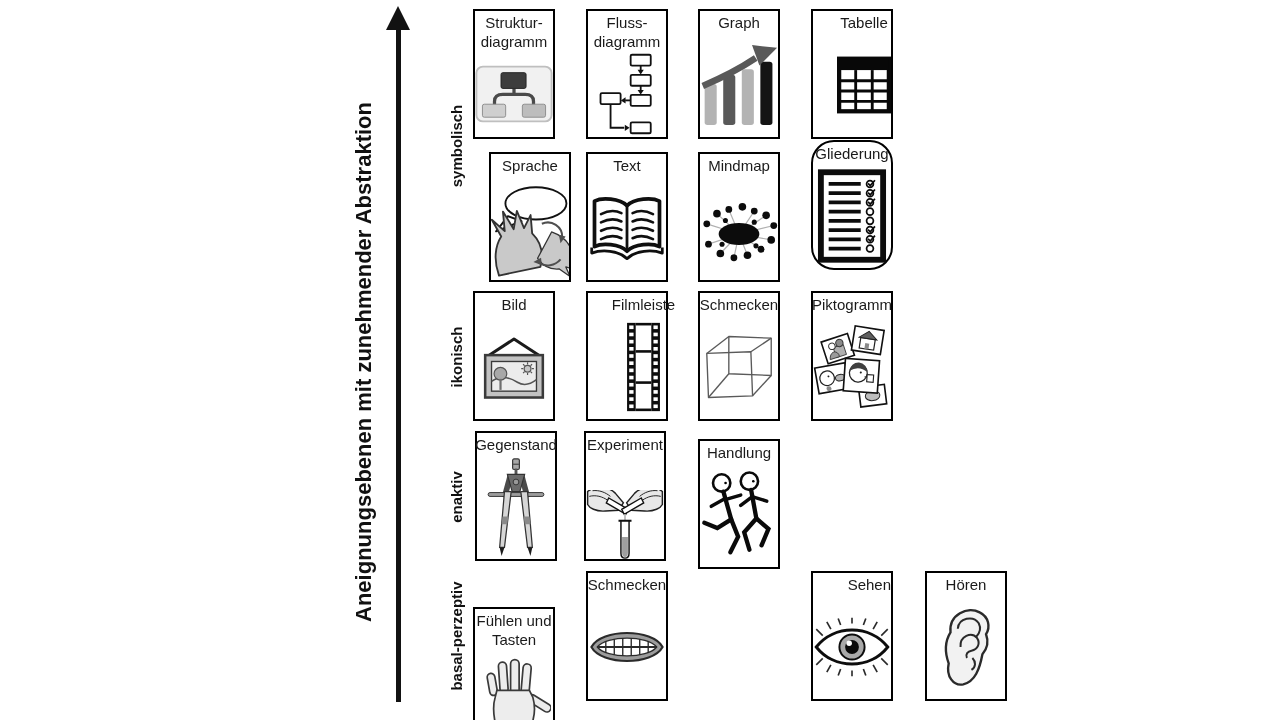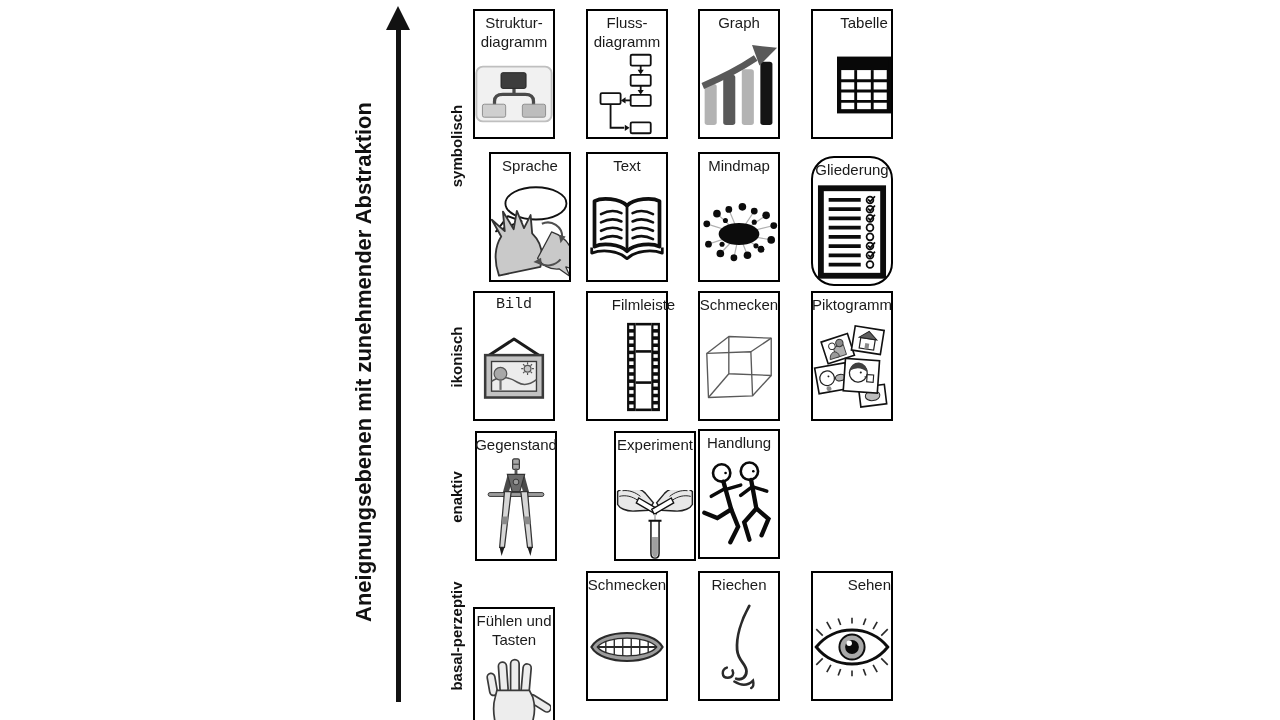--- a/index.html
+++ b/index.html
@@ -177,21 +177,21 @@
           <circle cx="10" cy="50" r="4"></circle>
             <circle cx="30" cy="22" r="3"></circle>
             <circle cx="64" cy="24" r="3"></circle>
           <circle cx="66" cy="52" r="3"></circle>
             <circle cx="26" cy="50" r="3"></circle>
         </g>
       </svg>
     </div>
   </div>
 
-  <div class="card" style="left:811px;top:156px;border-radius:23px;">
+  <div class="card" style="left:811px;top:140px;border-radius:23px;">
     <div class="lbl">Gliederung</div>
     <div class="ico">
       <svg width="70" height="94" viewBox="0 0 72 96">
         <rect x="4" y="3" width="64" height="90" fill="#fff" stroke="#0c0c0c" stroke-width="6"></rect>
         <g stroke="#0c0c0c" stroke-width="4">
           <path d="M12 15 H45"></path>
             <path d="M12 24.5 H45"></path>
             <path d="M12 34 H45"></path>
             <path d="M12 43.5 H45"></path>
           <path d="M12 53 H45"></path>
@@ -213,21 +213,21 @@
           <path d="M52.5,14.5 l2.3,2.3 l4.8,-5.6"></path>
             <path d="M52.5,24 l2.3,2.3 l4.8,-5.6"></path>
           <path d="M52.5,33.5 l2.3,2.3 l4.8,-5.6"></path>
             <path d="M52.5,62 l2.3,2.3 l4.8,-5.6"></path>
           <path d="M52.5,71.5 l2.3,2.3 l4.8,-5.6"></path>
         </g>
       </svg>
     </div>
   </div>
 
-  <div class="card" style="left:473px;top:291px;font-family:Liberation Mono, monospace;">
+  <div class="card" style="left:473px;top:291px;">
     <div class="lbl">Bild</div>
     <div class="ico">
       <svg width="90" height="82" viewBox="0 0 92 84">
         <path d="M14 30 L46 9 L78 30" fill="none" stroke="#1a1a1a" stroke-width="3.5" stroke-linejoin="round"></path>
         <rect x="12" y="28" width="68" height="50" fill="#c2c2c2" stroke="#3a3a3a" stroke-width="3"></rect>
         <rect x="19.5" y="35.5" width="53" height="35" fill="#ececec" stroke="#3a3a3a" stroke-width="1.6"></rect>
         <g stroke="#555" stroke-width="1.4">
           <circle cx="62" cy="44" r="4" fill="#c6c6c6"></circle>
           <path d="M62 36.5 V39 M62 49 V51.5 M54.5 44 H57 M67 44 H69.5 M56.7 38.7 l1.8,1.8 M65.5 47.5 l1.8,1.8 M67.3 38.7 l-1.8,1.8 M58.5 47.5 l-1.8,1.8"></path>
         </g>
@@ -351,39 +351,39 @@
         <polygon points="24,36 31,36 24,94 19,94" fill="#d6d6d6" stroke="#333" stroke-width="1.3"></polygon>
         <polygon points="41,36 48,36 53,94 48,94" fill="#d6d6d6" stroke="#333" stroke-width="1.3"></polygon>
         <polygon points="22,62 28,62 27,70 21,70" fill="#8a8a8a"></polygon>
         <polygon points="44,62 50,62 51,70 45,70" fill="#8a8a8a"></polygon>
         <polygon points="19,94 24,94 21,103" fill="#1d1d1d"></polygon>
         <polygon points="48,94 53,94 51,103" fill="#1d1d1d"></polygon>
       </svg>
     </div>
   </div>
 
-  <div class="card" style="left:614px;top:431px;gap:35px;">
+  <div class="card" style="left:584px;top:431px;gap:35px;">
     <div class="lbl">Experiment</div>
     <div class="ico">
       <svg width="94" height="96" viewBox="0 0 96 100">
         <path d="M2,10 C12,2 28,4 36,12 L46,24 L40,33 L24,34 C12,35 4,30 2,26 Z" fill="#e8e8e8" stroke="#222" stroke-width="1.8"></path>
         <path d="M8,9 C16,8 24,11 30,16 M4,16 C12,14 20,16 27,21" fill="none" stroke="#222" stroke-width="1.2"></path>
         <path d="M94,10 C84,2 68,4 60,12 L50,24 L56,33 L72,34 C84,35 92,30 94,26 Z" fill="#e8e8e8" stroke="#222" stroke-width="1.8"></path>
         <path d="M88,9 C80,8 72,11 66,16 M92,16 C84,14 76,16 69,21" fill="none" stroke="#222" stroke-width="1.2"></path>
         <polygon points="28,18 52,32 49,38 25,24" fill="#fff" stroke="#111" stroke-width="1.7"></polygon>
         <polygon points="68,18 44,32 47,38 71,24" fill="#fff" stroke="#111" stroke-width="1.7"></polygon>
         <path d="M48,38 L48,50" stroke="#c0c0c0" stroke-width="2.5"></path>
         <path d="M43,46 L43,86 Q43,92 48,92 Q53,92 53,86 L53,46" fill="#fff" stroke="#111" stroke-width="1.8"></path>
         <path d="M44.4,66 L44.4,85 Q44.4,90.6 48,90.6 Q51.6,90.6 51.6,85 L51.6,66 Z" fill="#9f9f9f"></path>
         <path d="M40,46 H56" stroke="#111" stroke-width="2.5"></path>
       </svg>
     </div>
   </div>
 
-  <div class="card" style="left:698px;top:429px;">
+  <div class="card" style="left:698px;top:439px;">
     <div class="lbl">Handlung</div>
     <div class="ico">
       <svg width="88" height="100" viewBox="0 0 90 104">
         <g stroke="#0a0a0a" fill="none" stroke-linecap="round">
           <circle cx="25" cy="15" r="10" stroke-width="3" fill="#fff"></circle>
           <path d="M27,25 L36,57" stroke-width="5"></path>
           <path d="M29,33 L13,42 M30,34 L47,29" stroke-width="4"></path>
           <path d="M36,57 L20,67 L5,61 M36,57 L44,77 L35,95" stroke-width="5"></path>
           <circle cx="57" cy="13" r="10" stroke-width="3" fill="#fff"></circle>
           <path d="M59,23 L65,56" stroke-width="5"></path>
@@ -429,32 +429,20 @@
             <path d="M41 12 V50"></path>
           <path d="M51 12 V50"></path>
             <path d="M61 12 V50"></path>
             <path d="M71 12 V50"></path>
         </g>
         <path d="M11,31 H81" stroke="#2a2a2a" stroke-width="2.2"></path>
       </svg>
     </div>
   </div>
 
-  <div class="card" style="left:698px;top:571px;">
-    <div class="lbl">Riechen</div>
-    <div class="ico">
-      <svg width="56" height="90" viewBox="0 0 60 96">
-        <g fill="none" stroke="#2a2a2a" stroke-linecap="round">
-          <path d="M41,4 C32,20 27,38 28,51 C29,63 38,66 38,74 C38,80 33,84 27,82" stroke-width="3"></path>
-          <path d="M17,70 C11,72 11,81 18,81 C23,81 25,77 23,73" stroke-width="2.6"></path>
-          <path d="M25,85 C33,90 40,89 45,84 C46,88 45,91 43,92" stroke-width="2.6"></path>
-        </g>
-      </svg>
-    </div>
-  </div>
 
   <div class="card" style="left:811px;top:571px;align-items:flex-end;">
     <div class="lbl">Sehen</div>
     <div class="ico">
       <svg width="92" height="66" viewBox="0 0 96 72">
         <g stroke="#2a2a2a" stroke-width="2">
           <path d="M12,22 L4,14"></path>
             <path d="M22,14 L17,5"></path>
             <path d="M34,9 L31,1"></path>
             <path d="M48,7 L48,0"></path>
@@ -470,14 +458,27 @@
             <path d="M84,50 L92,58"></path>
         </g>
         <path d="M4,36 C26,8 70,8 92,36 C70,64 26,64 4,36 Z" fill="#fff" stroke="#0d0d0d" stroke-width="3.6"></path>
         <circle cx="48" cy="36" r="15.5" fill="#a9a9a9" stroke="#0d0d0d" stroke-width="2.4"></circle>
         <circle cx="48" cy="36" r="8.5" fill="#0a0a0a"></circle>
         <circle cx="44.5" cy="31.5" r="3.4" fill="#fff"></circle>
       </svg>
     </div>
   </div>
 
+  <div class="card" style="left:925px;top:571px;">
+    <div class="lbl">Hören</div>
+    <div class="ico">
+      <svg width="62" height="88" viewBox="0 0 68 96">
+        <path d="M17,32 C15,12 36,3 49,10 C59,15 61,26 56,34 C59,42 57,50 52,56 C49,72 44,86 31,89 C20,91 12,80 15,66 C10,52 12,40 17,32 Z" fill="#f2f2f2" stroke="#2a2a2a" stroke-width="2.6"></path>
+        <g fill="none" stroke="#2a2a2a" stroke-width="2.2">
+          <path d="M25,28 C26,16 42,13 48,22 C51,28 49,33 45,37"></path>
+          <path d="M28,48 C27,36 40,31 46,38 C50,44 47,51 40,52 C36,52.5 33,56 35,60"></path>
+          <path d="M41,60 C45,64 45,70 40,73"></path>
+        </g>
+      </svg>
+    </div>
+  </div>
 
 </div>
 
 </body></html>

